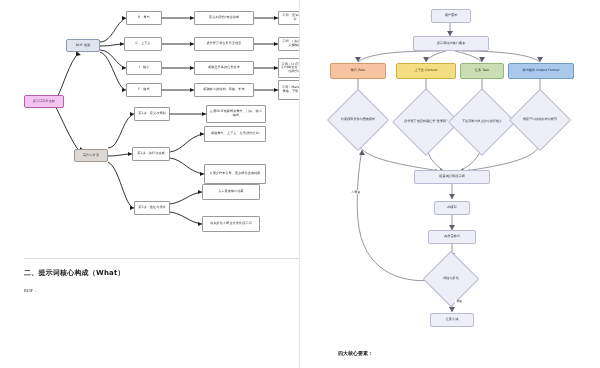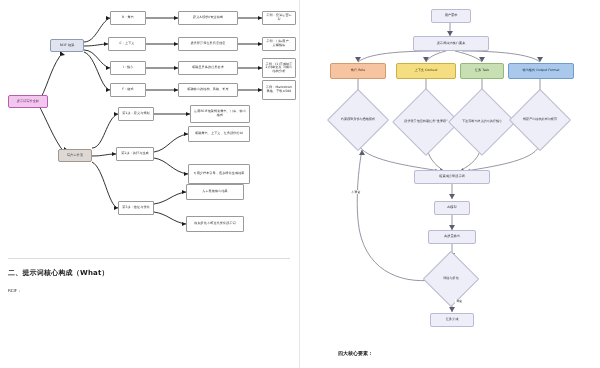--- a/index.html
+++ b/index.html
@@ -6,21 +6,21 @@
   body{
     width:600px;height:368px;
     background:#ffffff;
     font-family:"DejaVu Sans","Liberation Sans",sans-serif;
     overflow:hidden;
     position:relative;
   }
   #page{position:relative;width:600px;height:368px;background:#fff;}
 
   .panel{position:absolute;top:0;height:368px;background:#fff;}
-  #left-panel{left:0;width:268px;}
+  #left-panel{left:16px;width:268px;}
   #right-panel{left:300px;width:300px;}
   .panel-divider{
     position:absolute;left:299px;top:0;width:1px;height:368px;
     background:#e6e6e6;
   }
 
   svg.layer{position:absolute;left:0;top:0;overflow:visible;}
 
   
   .node{

